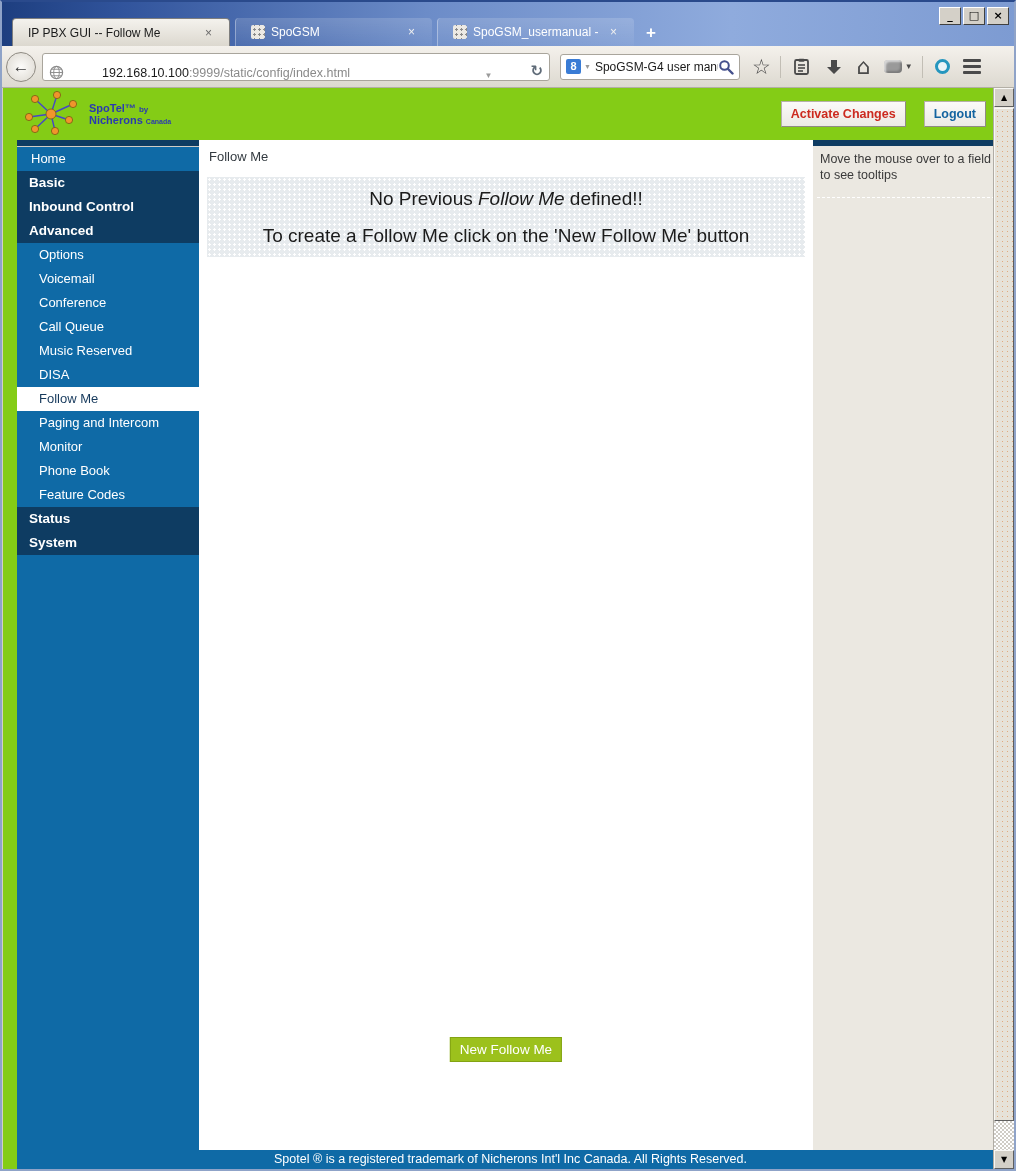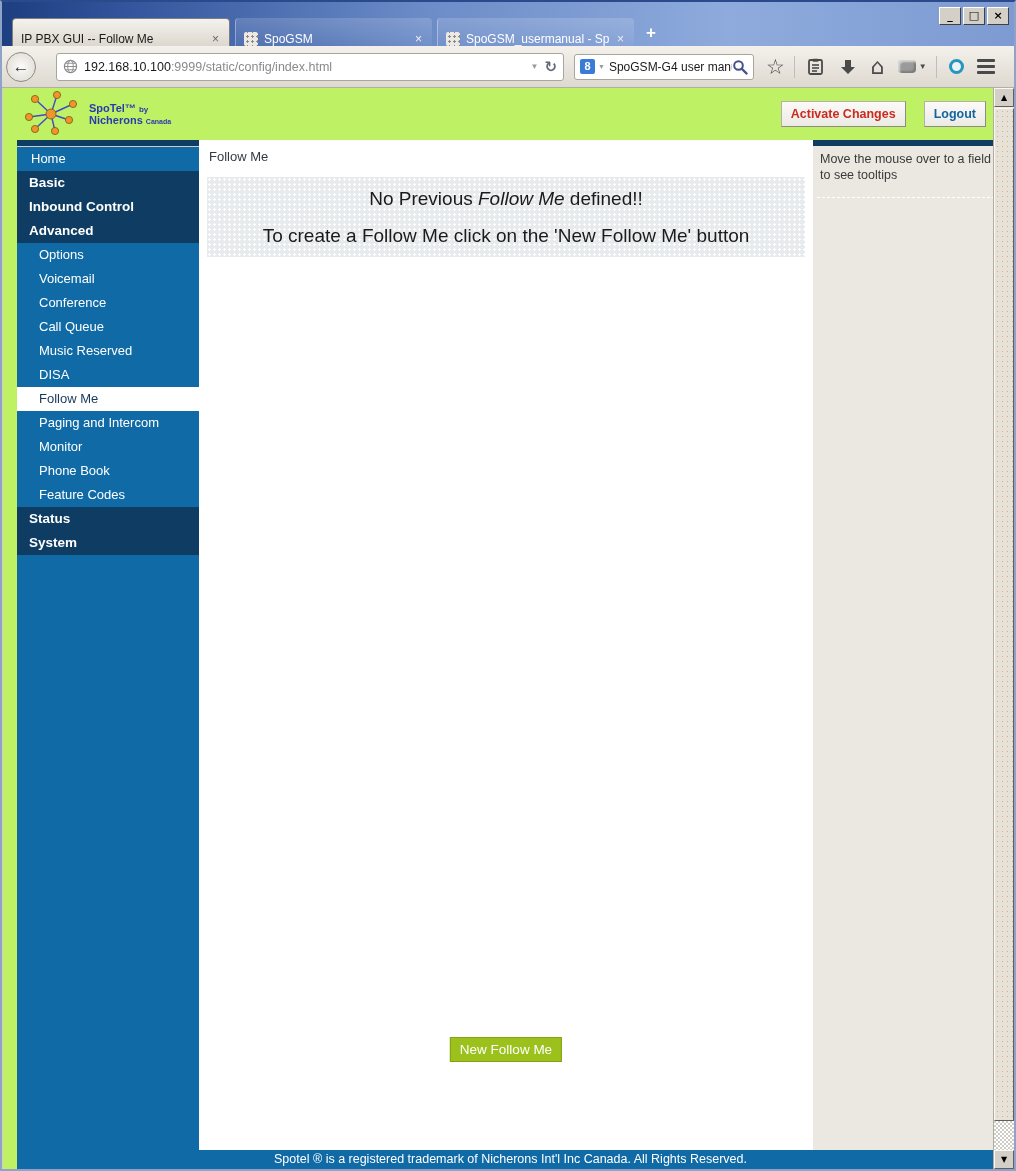--- a/index.html
+++ b/index.html
@@ -18,21 +18,21 @@
     background:linear-gradient(to right,#1d3e7f 0%,#31549c 12%,#6c8cc8 42%,#8fabdd 72%,#7d9bd2 100%);
   }
   .win-btns { position:absolute; top:7px; right:7px; display:flex; gap:2px; }
   .win-btn {
     width:22px; height:18px; background:#d4d0c8;
     border:1px solid; border-color:#ffffff #404040 #404040 #ffffff;
     font-size:11px; line-height:15px; text-align:center; font-weight:bold; color:#000;
     font-family:"DejaVu Sans", sans-serif;
   }
   .tabstrip { position:absolute; left:12px; bottom:0; height:28px; display:flex; align-items:flex-end; }
-  .tab { height:28px; display:flex; align-items:flex-end; padding:0 8px; font-size:12px; border-radius:4px 4px 0 0; }
+  .tab { height:28px; display:flex; align-items:center; padding:0 15px; font-size:12px; border-radius:4px 4px 0 0; }
   .tab-title { flex:1; overflow:hidden; white-space:nowrap; }
   .tab-close { font-size:12px; padding:0 2px; margin-left:6px; }
   .tab.active {
     width:218px; background:linear-gradient(#f4f2ed,#dcd8cf);
     color:#1a1a1a; border:1px solid #7e7e7e; border-bottom:none;
   }
   .tab.active .tab-close { color:#6a6a6a; }
   .tab.inactive {
     width:197px; margin-left:5px; color:#ffffff;
     background:linear-gradient(rgba(255,255,255,.16),rgba(255,255,255,.04));
@@ -54,23 +54,23 @@
     border-bottom:1px solid #b3afa6;
     display:flex; align-items:center; padding-left:6px;
   }
   .back-btn {
     width:30px; height:30px; border-radius:50%; flex:none;
     background:radial-gradient(#fdfcfa,#dbd7cf);
     border:1px solid #8f8b83; color:#3a3a3a;
     font-size:17px; font-weight:bold; text-align:center; line-height:27px;
   }
   .urlbar {
-    margin-left:20px; width:508px; height:28px; background:#fff;
+    margin-left:6px; width:508px; height:28px; background:#fff;
     border:1px solid #a9a59c; border-radius:3px;
-    display:flex; align-items:center; padding:0 6px; flex:none;
+    display:flex; align-items:flex-end; padding:0 6px; flex:none;gap:32px;
   }
   .globe { flex:none; margin-right:6px; }
   .url-text { flex:1; font-size:12.5px; white-space:nowrap; overflow:hidden; }
   .url-host { color:#1a1a1a; }
   .url-path { color:#8a8a8a; }
   .url-caret { color:#9a9a9a; font-size:8px; margin:0 6px; }
   .reload-icon { color:#5f6b78; font-size:15px; font-weight:bold; font-family:"DejaVu Sans",sans-serif; }
   .searchbar {
     margin-left:10px; width:180px; height:26px; background:#fff;
     border:1px solid #a9a59c; border-radius:3px;
@@ -88,21 +88,21 @@
   .svg-icon { margin-left:12px; }
   .home-icon { font-size:22px; margin-left:14px; line-height:20px; font-family:"DejaVu Sans",sans-serif; }
   .plugin-icon { width:18px; height:13px; background:#9a9a9a; border-radius:4px; margin-left:13px;
     box-shadow:inset 2px 2px 2px rgba(255,255,255,.6), inset -2px -2px 2px rgba(0,0,0,.2); }
   .mini-caret { font-size:8px; color:#4a4a4a; margin-left:3px; }
   .ring-icon { width:15px; height:15px; border:3px solid #2596be; border-radius:50%; margin-left:12px; background:#eaf4f8; }
   .menu-icon { margin-left:13px; display:flex; flex-direction:column; gap:3px; }
   .menu-icon span { display:block; width:18px; height:3px; background:#4a4a4a; border-radius:1px; }
 
   
-  .page { position:absolute; top:88px; left:3px; width:1001px; bottom:2px; background:#bef264; }
+  .page { position:absolute; top:88px; left:3px; width:1001px; bottom:2px; background:#84cc16; }
   .page-header { position:absolute; top:0; left:0; right:0; height:52px; display:flex; align-items:center; }
   .logo { display:flex; align-items:center; margin-left:18px; }
   .logo-text { margin-left:2px; color:#2a3ab0; line-height:1.1; }
   .logo-l1 { font-size:11px; font-weight:bold; }
   .logo-l1 .sfx { font-size:8px; }
   .logo-l2 { font-size:11px; font-weight:bold; }
   .logo-l2 .sfx { font-size:7px; }
   .header-btns { margin-left:auto; margin-right:18px; display:flex; gap:18px; }
   .hdr-btn {
     background:linear-gradient(#fbfaf8,#eceae5);

